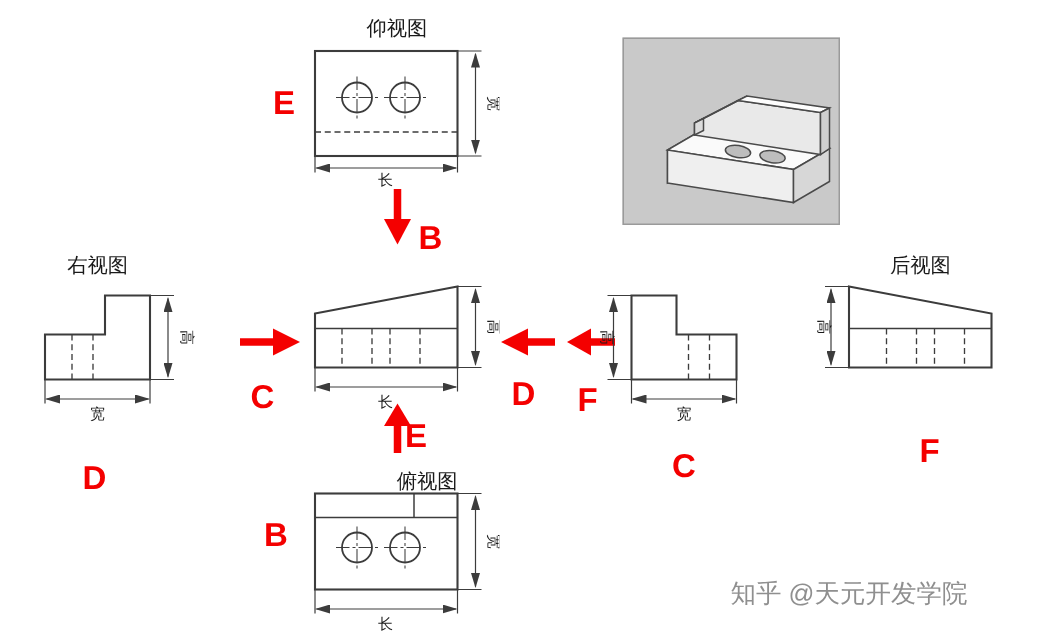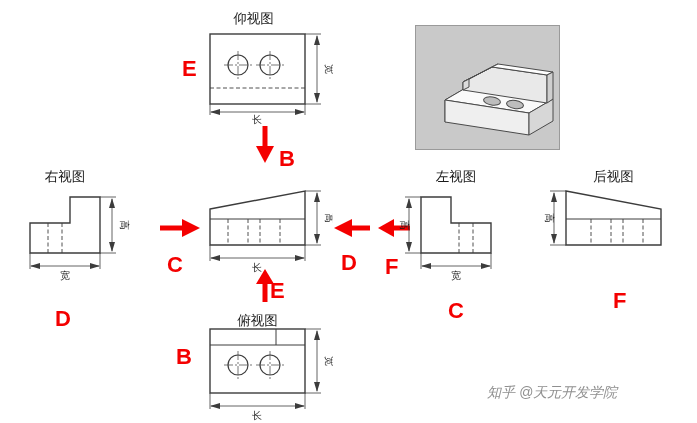--- a/index.html
+++ b/index.html
@@ -1,21 +1,21 @@
 <!DOCTYPE html>
 <html lang="zh"><head>
 <meta charset="utf-8">
 <style>
   html,body{margin:0;padding:0;background:#ffffff;}
   #stage{position:relative;width:697px;height:423px;background:#ffffff;overflow:hidden;
          font-family:"Liberation Sans",sans-serif;}
   .abs{position:absolute;}
   .title{font-size:13.5px;color:#1a1a1a;text-align:center;}
   .red-letter{color:#f40000;font-size:22px;font-weight:600;font-family:"Liberation Sans",sans-serif;}
-  .watermark{font-size:14px;color:#8f8f8f;font-style:italic;}
+  .watermark{font-size:17px;color:#8f8f8f;}
   
   .ol{fill:none;stroke:#3c3c3c;stroke-width:1.4;}
   .ol2{fill:none;stroke:#3c3c3c;stroke-width:1.2;}
   .thin{fill:none;stroke:#3c3c3c;stroke-width:1;}
   .dash{fill:none;stroke:#3c3c3c;stroke-width:0.9;stroke-dasharray:4 2.5;}
   .cl{fill:none;stroke:#3c3c3c;stroke-width:0.7;stroke-dasharray:9 2 2 2;}
   .dim{fill:none;stroke:#3c3c3c;stroke-width:0.8;}
   .dimtxt{font-family:"Liberation Sans",sans-serif;font-size:10px;fill:#1a1a1a;}
   .arrow line{stroke:#f40000;stroke-width:5;}
   .arrow polygon{fill:#f40000;}
@@ -28,21 +28,21 @@
 <div id="stage">
 
   <svg width="0" height="0" style="position:absolute" aria-hidden="true">
     <defs>
       <marker id="da" viewBox="0 0 10 6" markerWidth="10" markerHeight="6" refX="9" refY="3" orient="auto-start-reverse" markerUnits="userSpaceOnUse">
         <path d="M0,0 L10,3 L0,6 Z" fill="#3c3c3c"></path>
       </marker>
     </defs>
   </svg>
 
-  <div class="abs title" style="left:206px;top:10px;width:95px;">仰视图</div>
+  <div class="abs title" style="left:217px;top:10px;width:95px;">仰视图</div>
 
   <svg class="abs" style="left:198px;top:28px;" width="135" height="98">
     <g>
       <rect class="ol" x="12" y="6" width="95" height="70"></rect>
       <line class="dash" x1="12" y1="60" x2="107" y2="60"></line>
     </g>
     <g>
       <line class="cl" x1="26" y1="37" x2="54" y2="37"></line>
       <line class="cl" x1="40" y1="23" x2="40" y2="51"></line>
       <circle class="ol2" cx="40" cy="37" r="10"></circle>
@@ -149,21 +149,20 @@
     <polygon points="18,3 18,21 2,12"></polygon>
   </svg>
   <div class="abs red-letter" style="left:385px;top:254px;">F</div>
 
   <svg class="abs arrow" style="left:253px;top:268px;" width="24" height="36">
     <line x1="12" y1="34" x2="12" y2="14"></line>
     <polygon points="3,16 21,16 12,1"></polygon>
   </svg>
   <div class="abs red-letter" style="left:270px;top:278px;">E</div>
 
-  <div class="abs title" style="left:421px;top:168px;width:70px;">左视图</div>
 
   <svg class="abs" style="left:395px;top:183px;" width="116" height="98">
     <polygon class="ol" points="26,14 56,14 56,40 96,40 96,70 26,70"></polygon>
     <g>
       <line class="dash" x1="64" y1="40" x2="64" y2="70"></line>
       <line class="dash" x1="78" y1="40" x2="78" y2="70"></line>
     </g>
     <g>
       <line class="dim" x1="26" y1="14" x2="10" y2="14"></line>
       <line class="dim" x1="26" y1="70" x2="10" y2="70"></line>
@@ -192,21 +191,21 @@
     <g>
       <line class="dim" x1="26" y1="8" x2="10" y2="8"></line>
       <line class="dim" x1="26" y1="62" x2="10" y2="62"></line>
       <line class="dim" x1="14" y1="10" x2="14" y2="60" marker-start="url(#da)" marker-end="url(#da)"></line>
       <text class="dimtxt" x="6" y="35" text-anchor="middle" transform="rotate(90 6 35)">高</text>
     </g>
   </svg>
 
   <div class="abs red-letter" style="left:613px;top:288px;">F</div>
 
-  <div class="abs title" style="left:210px;top:312px;width:95px;">俯视图</div>
+  <div class="abs title" style="left:210px;top:312px;width:95px;text-align:right;">俯视图</div>
 
   <svg class="abs" style="left:198px;top:325px;" width="135" height="98">
     <g>
       <rect class="ol" x="12" y="4" width="95" height="64"></rect>
       <line class="thin" x1="12" y1="20" x2="107" y2="20"></line>
       <line class="thin" x1="78" y1="4" x2="78" y2="20"></line>
     </g>
     <g>
       <line class="cl" x1="26" y1="40" x2="54" y2="40"></line>
       <line class="cl" x1="40" y1="26" x2="40" y2="54"></line>

